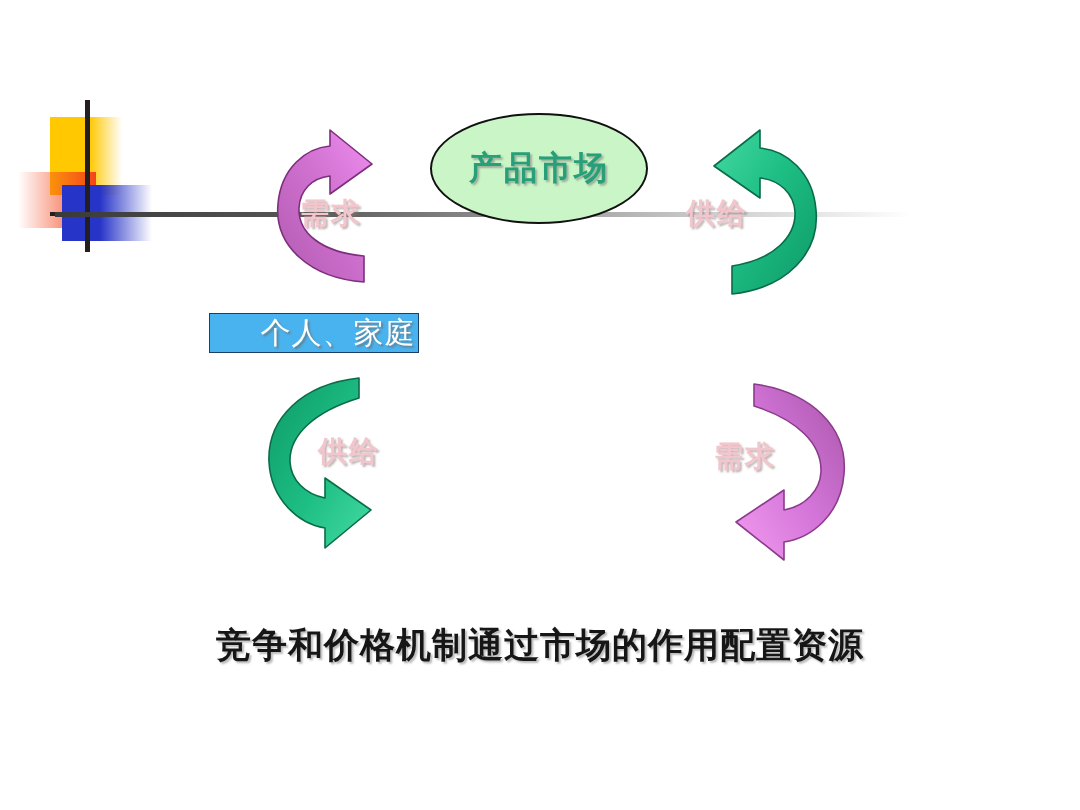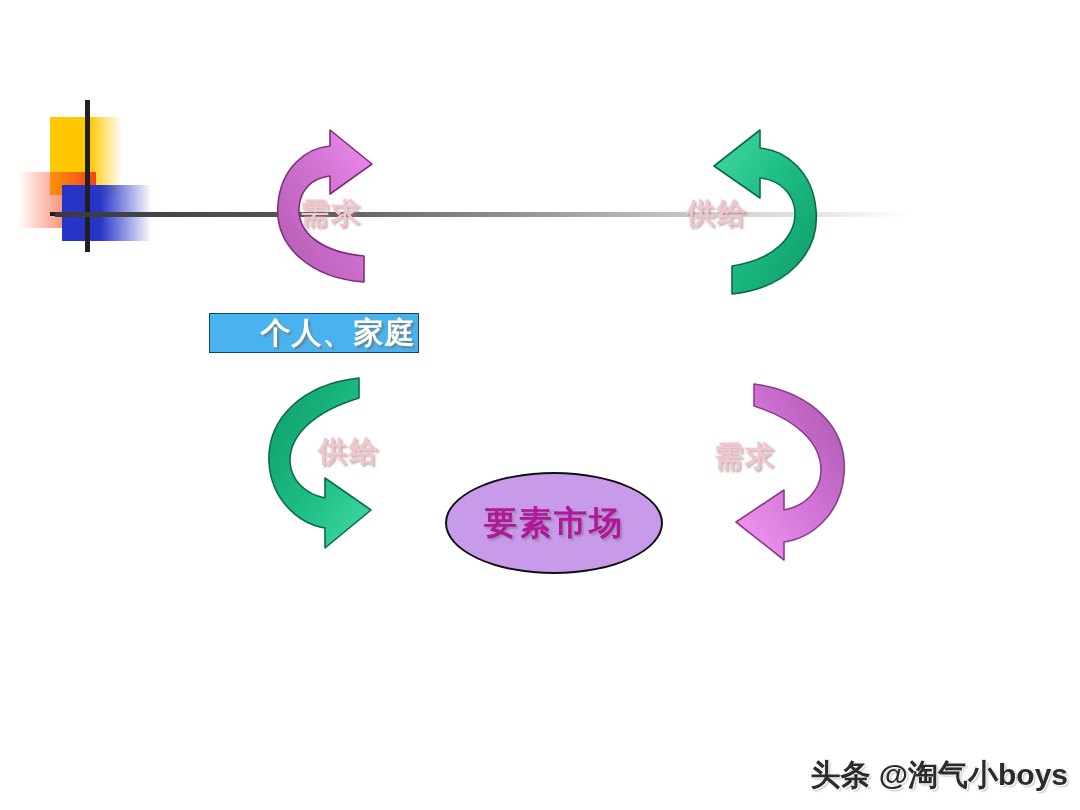--- a/index.html
+++ b/index.html
@@ -79,21 +79,21 @@
 
   
   .actor-box {
     position: absolute;
     display: flex;
     align-items: center;
     justify-content: center;
   }
   .actor-box span {
     font-size: 30px;
-    font-weight: bold;
+    font-weight: normal;
     letter-spacing: 1px;
     margin-left: 48px;
   }
   #box-household {
     left: 209px; top: 313px; width: 208px; height: 38px;
     background: #49b3ef;
     border: 1.5px solid #1b3f66;
   }
   #box-household span {
     color: #ffffff;
@@ -163,24 +163,24 @@
   <div id="deco">
     <div class="deco-rect" id="deco-yellow"></div>
     <div class="deco-rect" id="deco-red"></div>
     <div class="deco-rect" id="deco-blue"></div>
     <div id="deco-vline"></div>
     <div id="deco-hline-short"></div>
   </div>
 
   <div id="axis-line"></div>
 
-
-  <div class="ellipse" id="ellipse-factor">
-    <span>要素市场</span>
+  <div class="ellipse" id="ellipse-product">
+    <span>产品市场</span>
   </div>
+
 
   <div class="actor-box" id="box-household">
     <span>个人、家庭</span>
   </div>
 
 
   <svg class="arrow-svg" id="arrow-demand-top" width="130" height="160" viewBox="0 0 130 160">
     <defs>
       <linearGradient id="gradMagentaA" x1="0" y1="1" x2="1" y2="0">
         <stop offset="0%" stop-color="#b05ab0"></stop>
@@ -226,16 +226,16 @@
     </defs>
     <path d="M42,6 C100,14 136,50 132,96 C129,136 100,160 72,164 L72,182 L24,144 L72,112 L72,132
              C94,128 108,112 109,94 C110,66 86,42 42,28 Z" fill="url(#gradMagentaB)" stroke="#8c3b8c" stroke-width="1.6" stroke-linejoin="round"></path>
   </svg>
 
   <div class="arrow-label" id="label-demand-top">需求</div>
   <div class="arrow-label" id="label-supply-top">供给</div>
   <div class="arrow-label" id="label-supply-bot">供给</div>
   <div class="arrow-label" id="label-demand-bot">需求</div>
 
-
-  <div id="watermark">头条 @淘气小boys</div>
+  <div id="caption">竞争和价格机制通过市场的作用配置资源</div>
+
 
 </div>
 
 </body></html>

